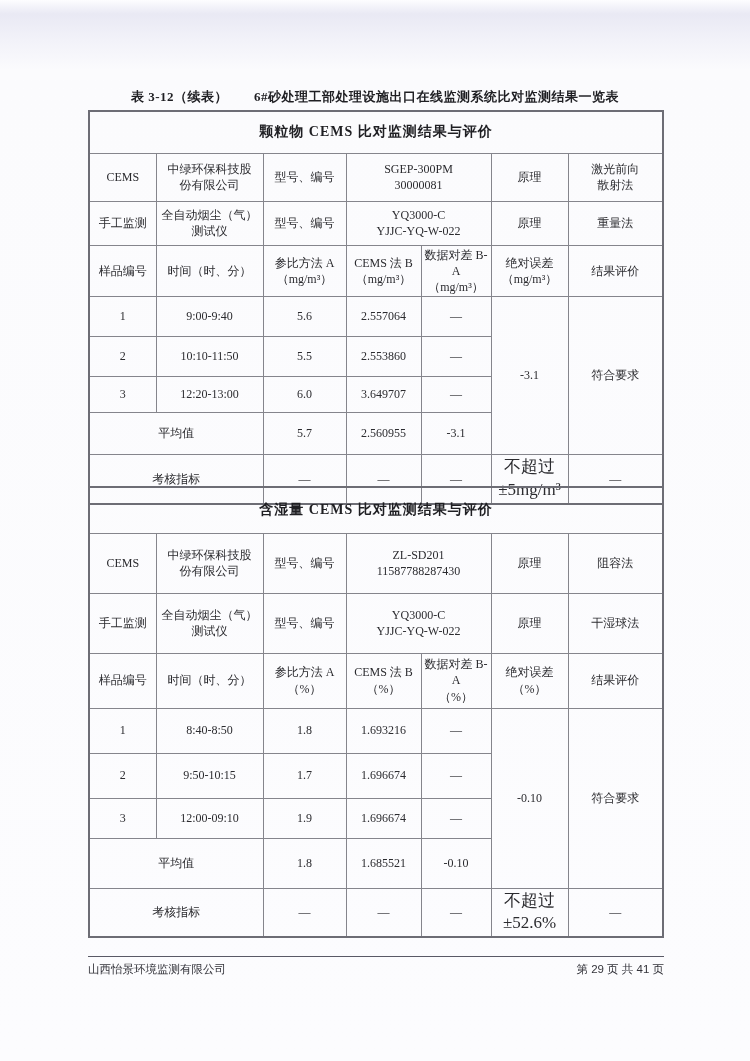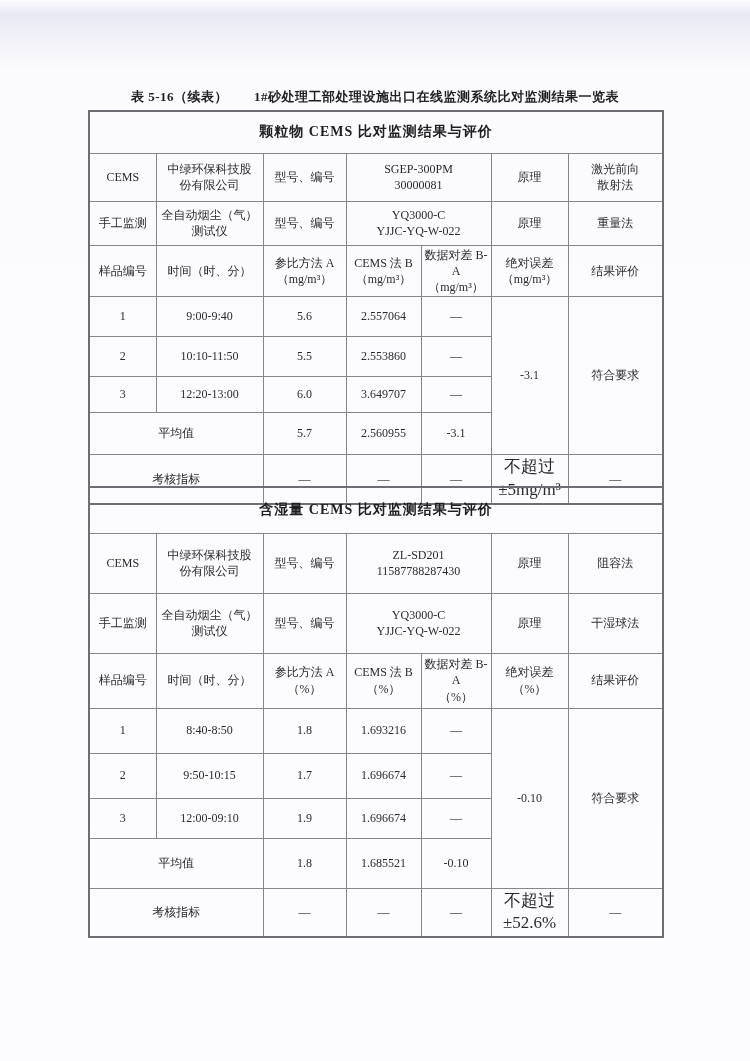--- a/index.html
+++ b/index.html
@@ -47,21 +47,21 @@
     display:flex;justify-content:space-between;
     font-family:"Liberation Sans","DejaVu Sans",sans-serif;
   }
 </style>
 </head>
 <body>
 
 <div class="sheet">
 
   <div class="doc-title">
-    <span class="tlabel">表 5-16（续表）</span><span>1#砂处理工部处理设施出口在线监测系统比对监测结果一览表</span>
+    <span class="tlabel">表 3-12（续表）</span><span>6#砂处理工部处理设施出口在线监测系统比对监测结果一览表</span>
   </div>
 
   <div class="tbl-wrap1">
     <table class="cmp">
       <colgroup>
         <col style="width:67px">
           <col style="width:107px">
           <col style="width:83px">
         <col style="width:75px">
           <col style="width:70px">
@@ -229,14 +229,18 @@
         <td>—</td>
         <td>—</td>
         <td>—</td>
         <td class="limit">不超过±52.6%</td>
         <td>—</td>
       </tr>
     </tbody>
       </table>
   </div>
 
+  <div class="footer">
+    <span>山西怡景环境监测有限公司</span>
+    <span>第 29 页 共 41 页</span>
+  </div>
 
 </div>
 
 </body></html>

